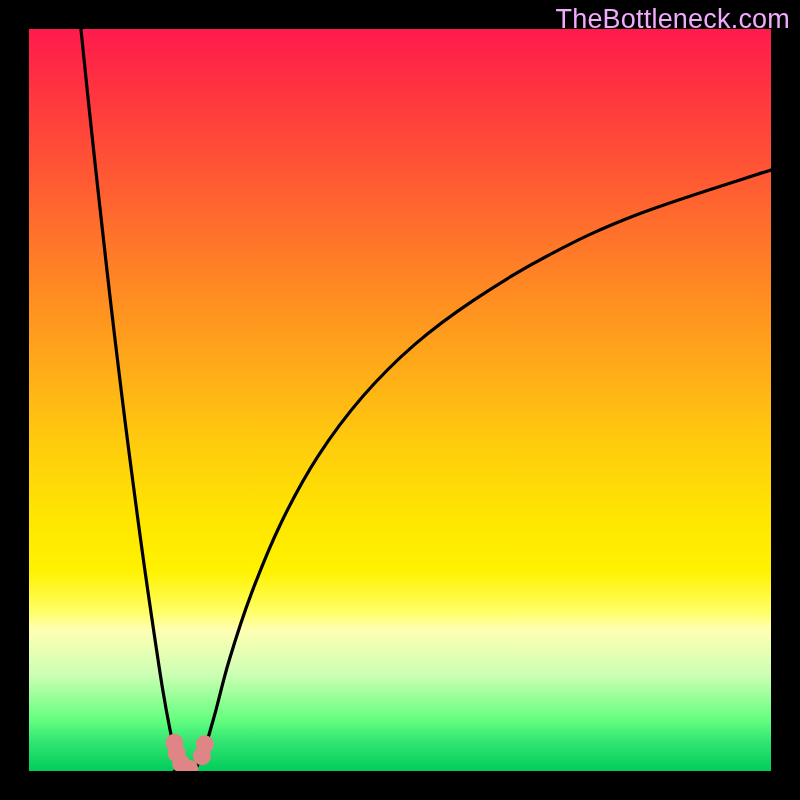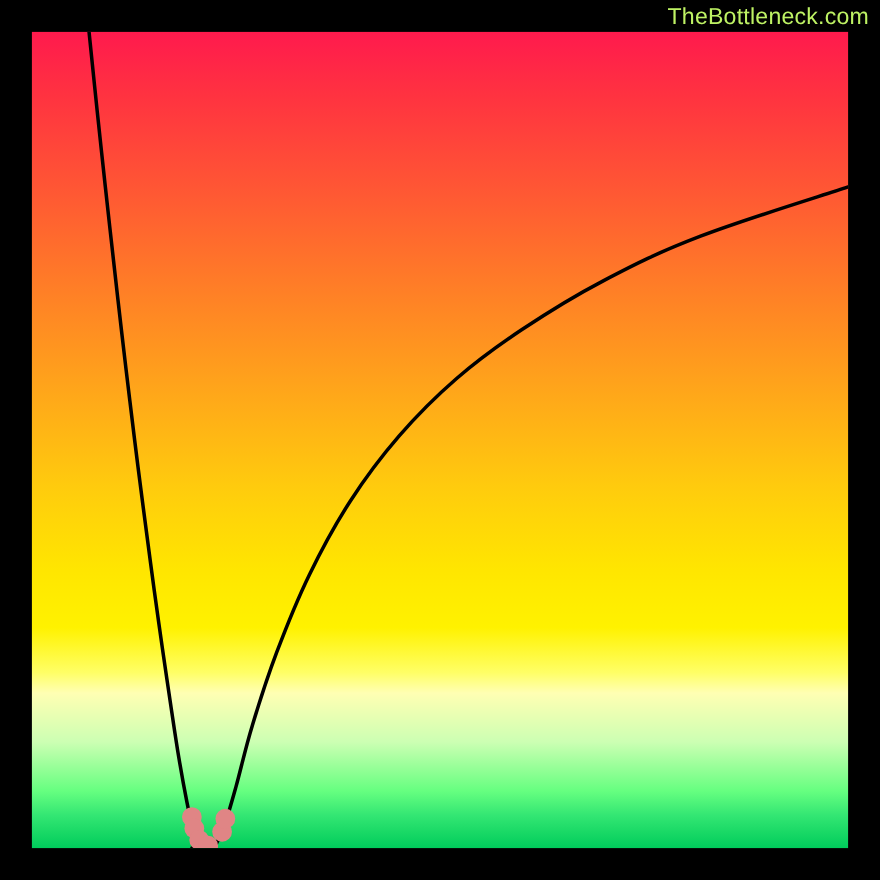--- a/index.html
+++ b/index.html
@@ -49,22 +49,22 @@
     left: 0;
     top: 0;
     width: 742px;
     height: 742px;
     pointer-events: none;
   }
   .watermark {
     position: absolute;
     top: 4px;
     right: 10px;
-    color: #bef264;
-    font-size: 21px;
+    color: #f0abfc;
+    font-size: 27px;
     letter-spacing: 0.2px;
     font-weight: 400;
   }
 </style>
 </head>
 <body>
 
 <div class="frame">
   <div class="plot">
     <svg class="overlay" viewBox="0 0 742 742" preserveAspectRatio="none">

